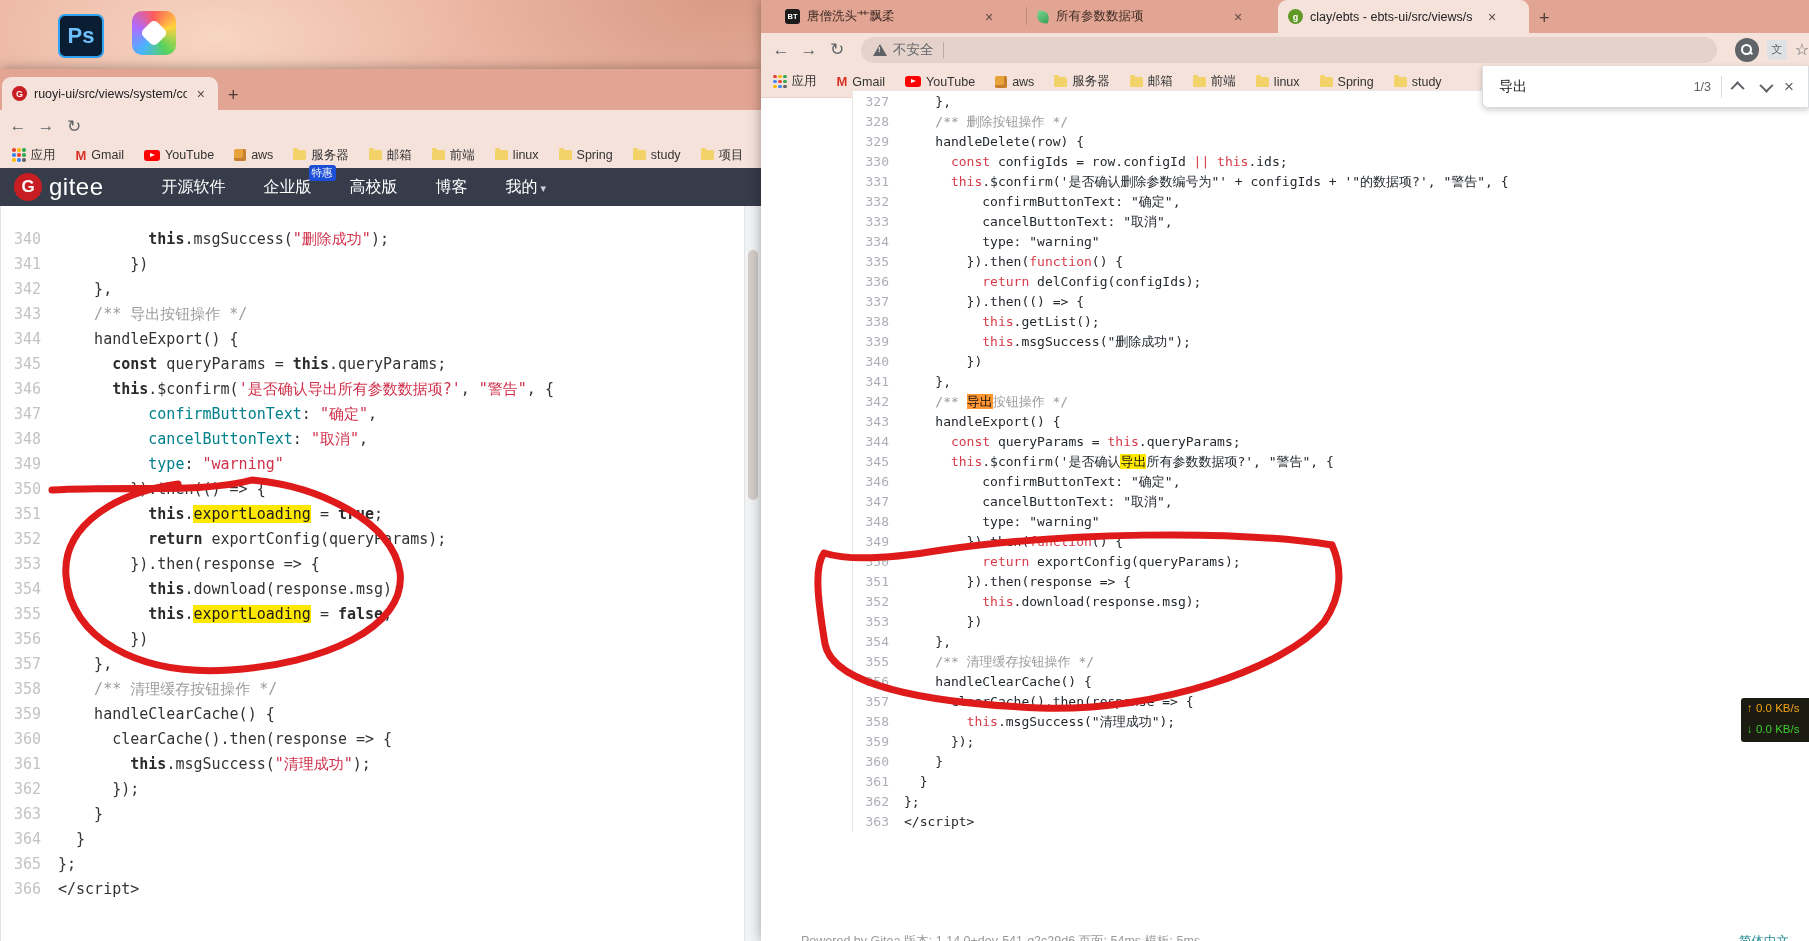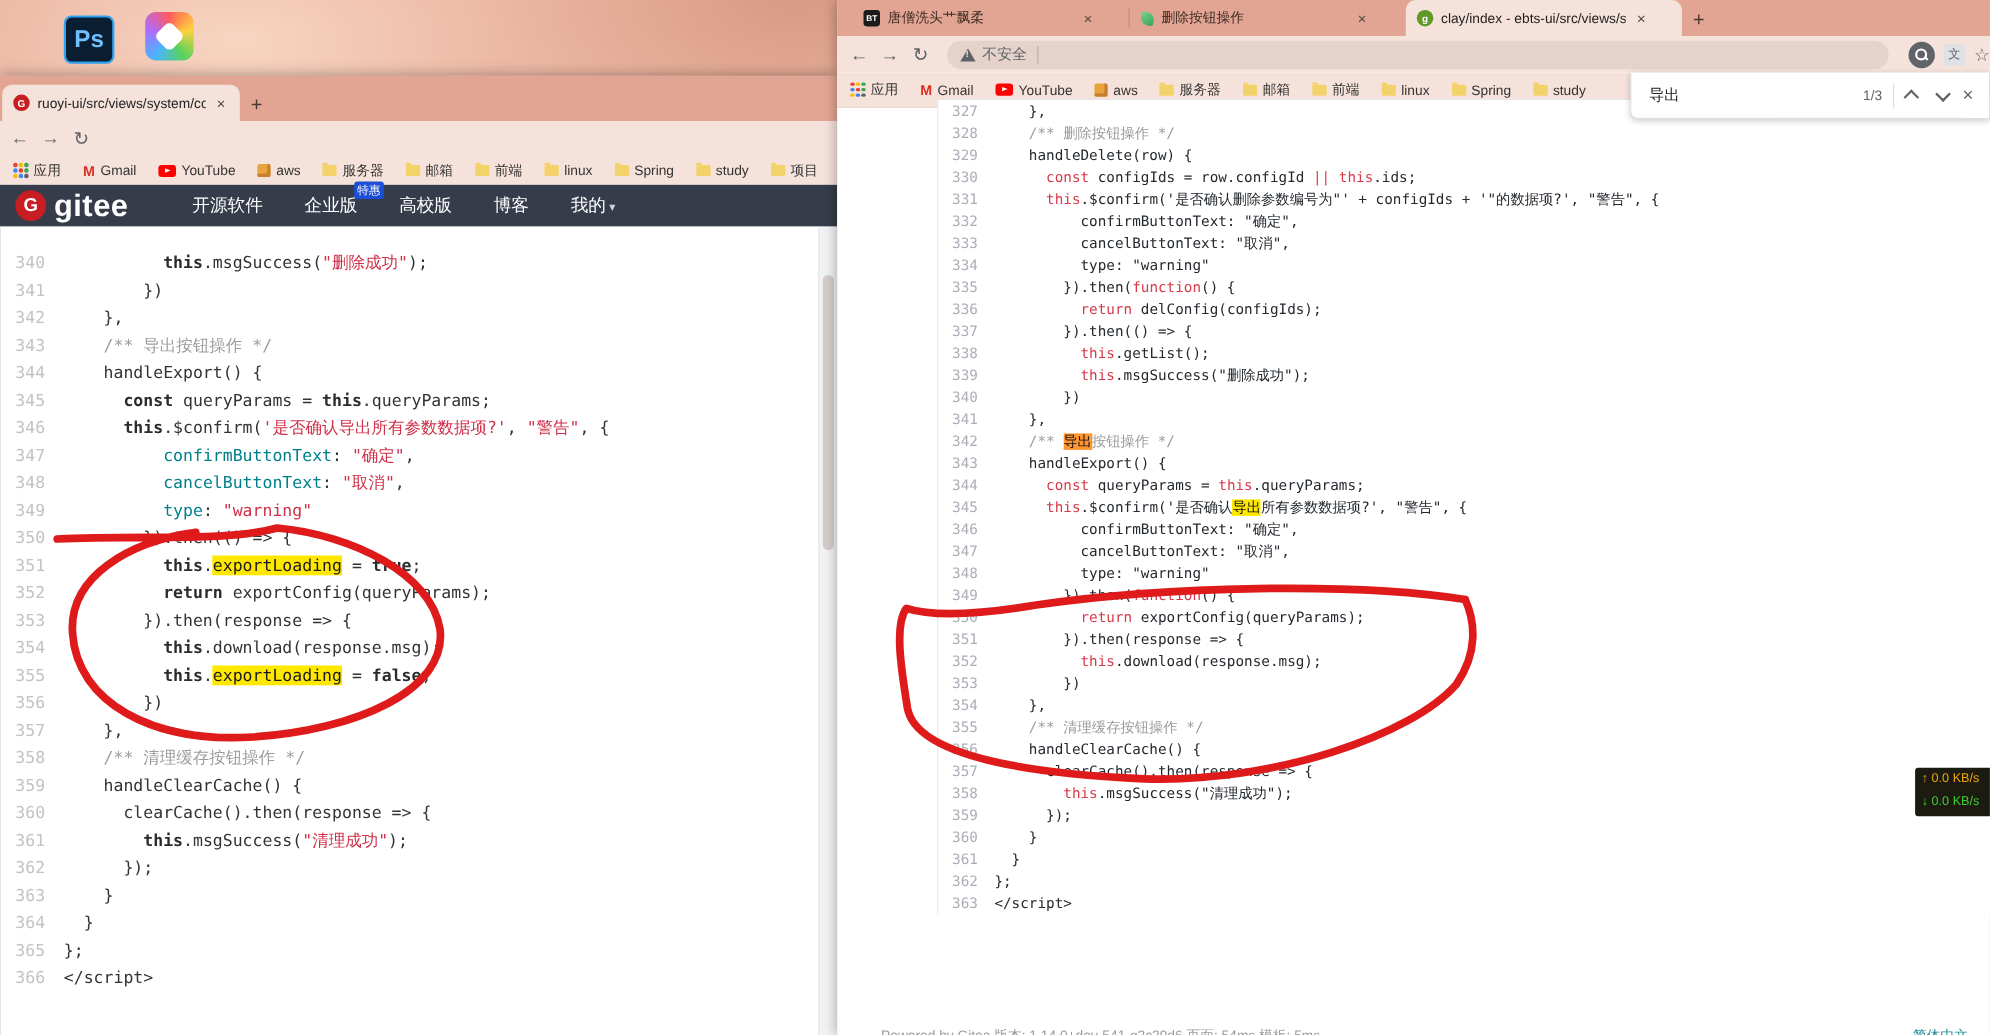--- a/index.html
+++ b/index.html
@@ -59,21 +59,21 @@
   .warn-ic::after{content:"!";position:absolute;left:-2px;top:1px;color:var(--chrome);font-size:8px;font-weight:bold}
   .pill-sep{width:1px;height:16px;background:#b9aaa2;margin:0 9px}
   
   #left-win{left:0;top:69px;width:761px;height:872px;background:#fff}
   #left-win .tabstrip{height:41px}
   #left-win .toolbar{top:41px;height:32px;padding-left:4px}
   #left-win .bookmarks{top:73px;height:26px}
   .gitee-header{position:absolute;left:0;right:0;top:99px;height:38px;background:#363c4a;display:flex;align-items:center;color:#fff}
   .gitee-logo{display:flex;align-items:center;gap:7px;margin-left:14px}
   .gitee-logo .g-circle{width:28px;height:28px;border-radius:50%;background:#c71d23;color:#fff;display:flex;align-items:center;justify-content:center;font-weight:bold;font-size:17px}
-  .gitee-logo .g-word{font-size:28px;font-weight:bold;letter-spacing:.5px}
+  .gitee-logo .g-word{font-size:24px;font-weight:normal;letter-spacing:.5px}
   .gitee-nav{display:flex;gap:38px;margin-left:58px;font-size:16px}
   .gitee-nav .nav-item{position:relative;white-space:nowrap}
   .gitee-nav .nav-badge{position:absolute;top:-12px;right:-24px;background:#1d4ed8;color:#fff;font-size:10.5px;padding:1px 3px;border-radius:3px}
   .caret{font-size:11px;margin-left:3px;color:#cfd3dc}
   
   .code-pane{position:absolute;background:#fff;font-family:"DejaVu Sans Mono","Liberation Mono",monospace;white-space:pre}
   .cl{display:flex}
   .ln{text-align:right;flex:none}
   #lw-code{left:0;top:137px;right:16px;bottom:0;padding-top:21px;font-size:15px;line-height:25px;border-left:1px solid #e4e4e4}
   #lw-code .ln{width:40px;margin-right:17px;color:#c3c3c3}
@@ -228,26 +228,26 @@
 <div id="right-win" class="window">
   <div class="tabstrip" id="rw-tabstrip">
       <div class="tab">
         <span class="fav fav-bt">BT</span>
         <span class="t-title">唐僧洗头艹飘柔</span>
         <span class="t-close">×</span>
       </div>
       <span class="tab-sep"></span>
       <div class="tab">
         <span class="fav fav-leaf"></span>
-        <span class="t-title">删除按钮操作</span>
+        <span class="t-title">所有参数数据项</span>
         <span class="t-close">×</span>
       </div>
       <div class="tab active">
         <span class="fav fav-gitea">g</span>
-        <span class="t-title">clay/index - ebts-ui/src/views/s</span>
+        <span class="t-title">clay/ebts - ebts-ui/src/views/s</span>
         <span class="t-close">×</span>
       </div>
       <span class="newtab-btn">+</span>
     </div>
   <div class="toolbar">
     <span class="nav-ic">←</span>
     <span class="nav-ic">→</span>
     <span class="nav-ic">↻</span>
     <div class="url-pill" style="flex:1;margin:15px 10px">
       <span class="warn-ic"></span>

